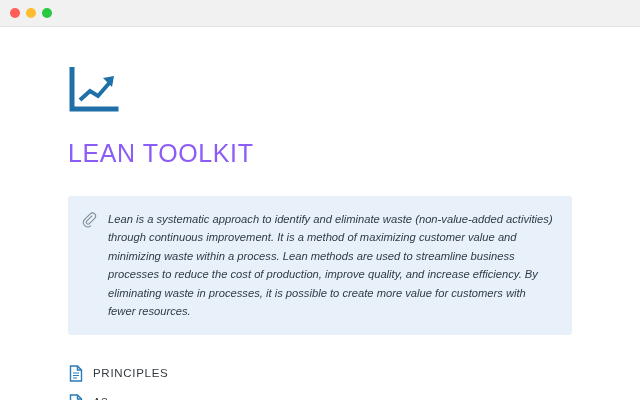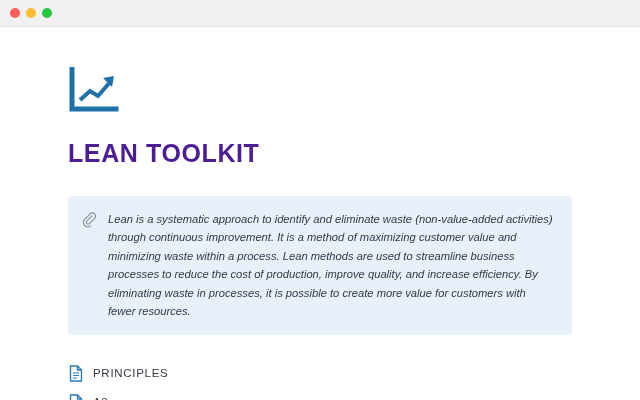--- a/index.html
+++ b/index.html
@@ -53,23 +53,23 @@
   }
 
   .hero-icon {
     width: 52px;
     height: 46px;
     margin-bottom: 26px;
   }
 
   .page-title {
     font-size: 25px;
-    font-weight: bold;
+    font-weight: normal;
     letter-spacing: 0.6px;
-    color: #4c1d95;
+    color: #8b5cf6;
     margin: 0 0 28px 0;
     font-family: "Liberation Sans", sans-serif;
   }
 
   .callout {
     background: #e8f1fa;
     border-radius: 3px;
     padding: 14px 18px 14px 14px;
     display: flex;
     align-items: flex-start;

